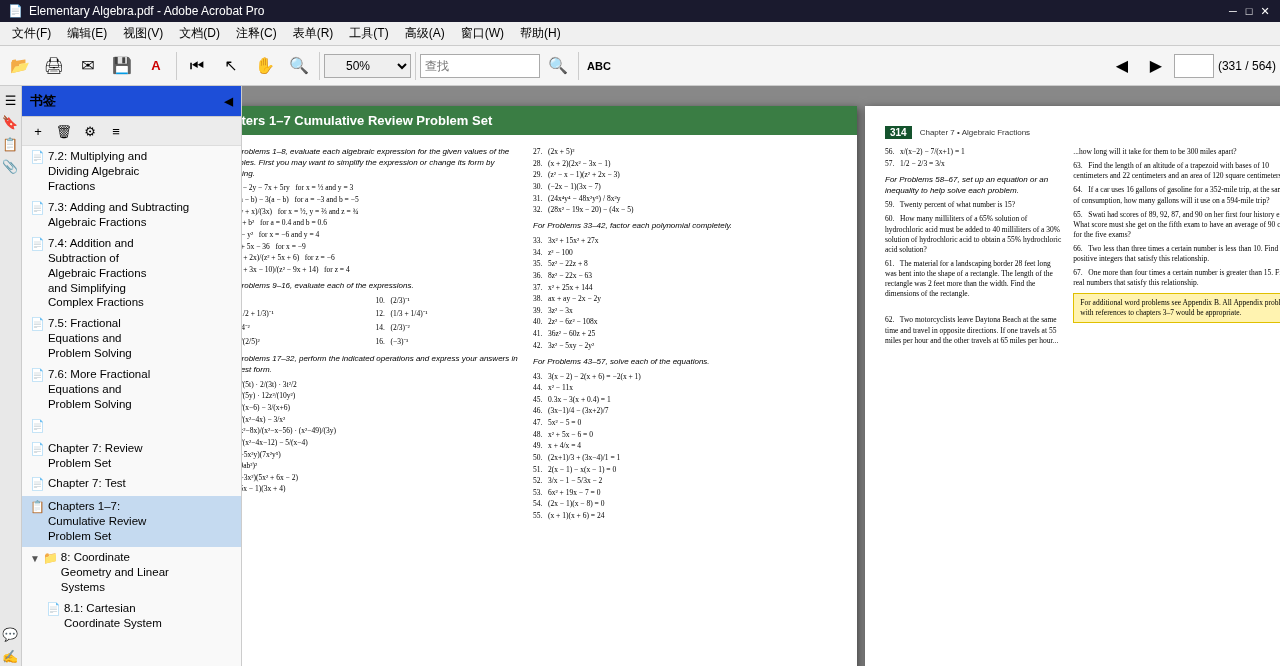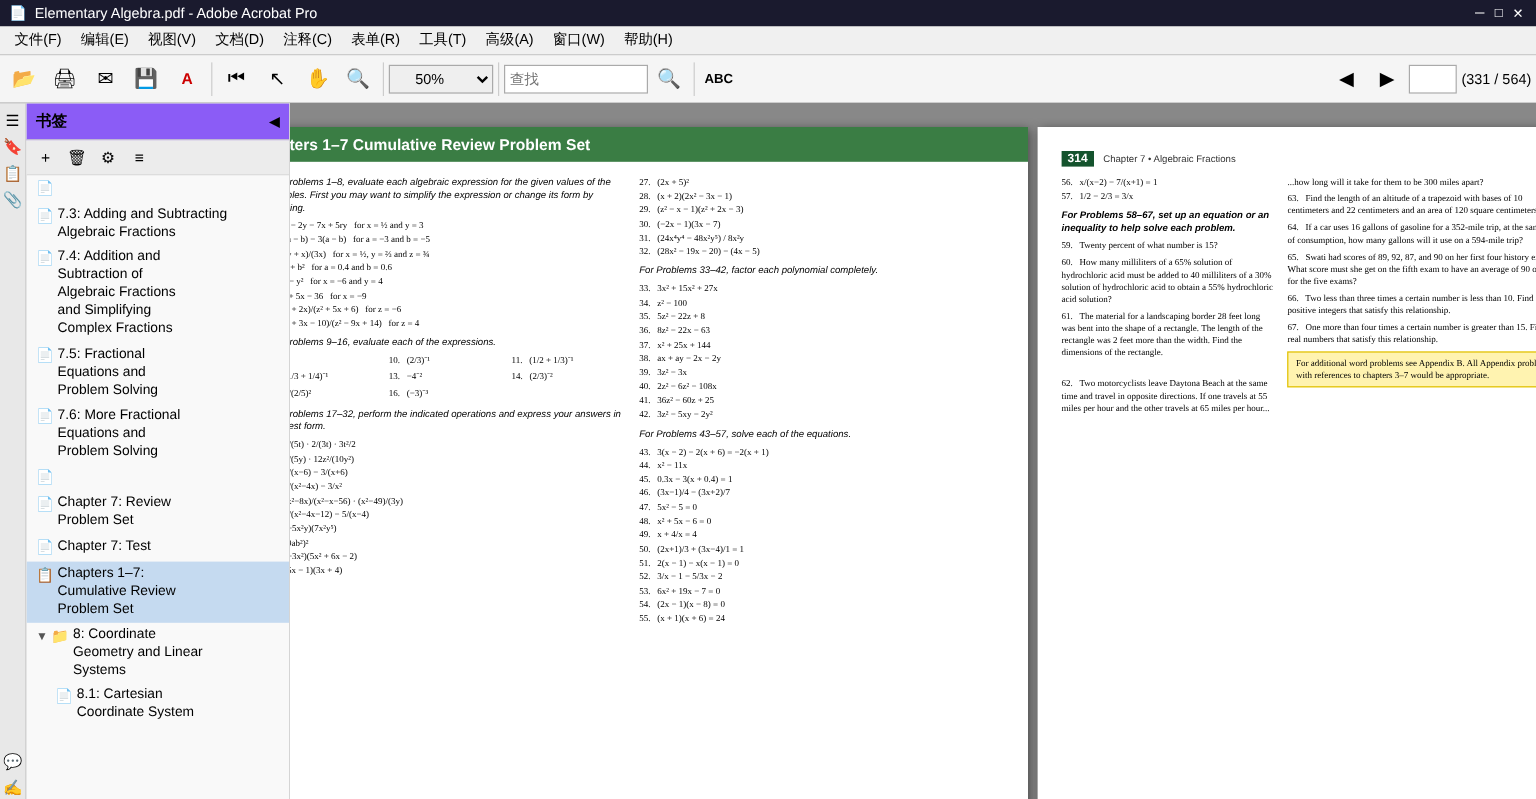--- a/index.html
+++ b/index.html
@@ -88,21 +88,21 @@
     #left-panel {
       width: 220px;
       background: #f9f9f9;
       border-right: 1px solid #ccc;
       display: flex;
       flex-direction: column;
       overflow: hidden;
       flex-shrink: 0;
     }
     #panel-header {
-      background: #8b5cf6;
+      background: #1d4ed8;
       padding: 6px 8px;
       font-size: 13px;
       font-weight: bold;
       display: flex;
       align-items: center;
       justify-content: space-between;
       border-bottom: 1px solid #ccc;
     }
     #panel-toolbar {
       display: flex;
@@ -334,20 +334,21 @@
     <div id="panel-toolbar">
       <div class="panel-tb-btn">+</div>
       <div class="panel-tb-btn">🗑</div>
       <div class="panel-tb-btn">⚙</div>
       <div class="panel-tb-btn">≡</div>
     </div>
     <div id="bookmark-tree">
 
       <div class="bm-item">
         <span class="bm-doc-icon">📄</span>
+        <span class="bm-label">7.2: Multiplying and<br>Dividing Algebraic<br>Fractions</span>
       </div>
 
       <div class="bm-item">
         <span class="bm-doc-icon">📄</span>
         <span class="bm-label">7.3: Adding and Subtracting Algebraic Fractions</span>
       </div>
 
       <div class="bm-item">
         <span class="bm-doc-icon">📄</span>
         <span class="bm-label">7.4: Addition and<br>Subtraction of<br>Algebraic Fractions<br>and Simplifying<br>Complex Fractions</span>
@@ -417,21 +418,21 @@
             <div class="prob-line">3. &nbsp; (2y + x)/(3x) &nbsp; for x = ½, y = ⅔ and z = ¾</div>
             <div class="prob-line">4. &nbsp; ab + b² &nbsp; for a = 0.4 and b = 0.6</div>
             <div class="prob-line">5. &nbsp; x² − y² &nbsp; for x = −6 and y = 4</div>
             <div class="prob-line">6. &nbsp; z² + 5x − 36 &nbsp; for x = −9</div>
             <div class="prob-line">7. &nbsp; (z² + 2x)/(z² + 5x + 6) &nbsp; for z = −6</div>
             <div class="prob-line">8. &nbsp; (z² + 3x − 10)/(z² − 9x + 14) &nbsp; for z = 4</div>
 
             <div class="prob-set-title" style="margin-top:6px;">
               For Problems 9–16, evaluate each of the expressions.
             </div>
-            <div style="display:grid;grid-template-columns:1fr 1fr 1fr;gap:2px 8px;">
+            <div style="display:grid;grid-template-columns:1fr 1fr;gap:2px 8px;">
               <div class="prob-line">9. &nbsp; 3⁻¹</div>
               <div class="prob-line">10. &nbsp; (2/3)⁻¹</div>
               <div class="prob-line">11. &nbsp; (1/2 + 1/3)⁻¹</div>
               <div class="prob-line">12. &nbsp; (1/3 + 1/4)⁻¹</div>
               <div class="prob-line">13. &nbsp; −4⁻²</div>
               <div class="prob-line">14. &nbsp; (2/3)⁻²</div>
               <div class="prob-line">15. &nbsp; 1/(2/5)²</div>
               <div class="prob-line">16. &nbsp; (−3)⁻³</div>
             </div>
 
@@ -497,21 +498,21 @@
         <div class="right-page-header">
           <span class="page-num-badge">314</span>
           <span class="breadcrumb">Chapter 7 • Algebraic Fractions</span>
         </div>
 
         <div class="right-two-col">
           <div class="right-col">
             <div class="prob-line">56. &nbsp; x/(x−2) − 7/(x+1) = 1</div>
             <div class="prob-line">57. &nbsp; 1/2 − 2/3 = 3/x</div>
 
-            <div class="prob-set-title" style="margin-top:6px;font-weight:bold;">
+            <div class="prob-set-title" style="margin-top:6px;">
               For Problems 58–67, set up an equation or an inequality to help solve each problem.
             </div>
             <div class="prob-line" style="margin-bottom:4px;">59. &nbsp; Twenty percent of what number is 15?</div>
             <div class="prob-line" style="margin-bottom:4px;">60. &nbsp; How many milliliters of a 65% solution of hydrochloric acid must be added to 40 milliliters of a 30% solution of hydrochloric acid to obtain a 55% hydrochloric acid solution?</div>
             <div class="prob-line" style="margin-bottom:16px;">61. &nbsp; The material for a landscaping border 28 feet long was bent into the shape of a rectangle. The length of the rectangle was 2 feet more than the width. Find the dimensions of the rectangle.</div>
             <div class="prob-line" style="margin-bottom:4px;">62. &nbsp; Two motorcyclists leave Daytona Beach at the same time and travel in opposite directions. If one travels at 55 miles per hour and the other travels at 65 miles per hour...</div>
           </div>
 
           <div class="right-col right-col-wide">
             <div class="prob-line" style="margin-bottom:4px;">...how long will it take for them to be 300 miles apart?</div>

